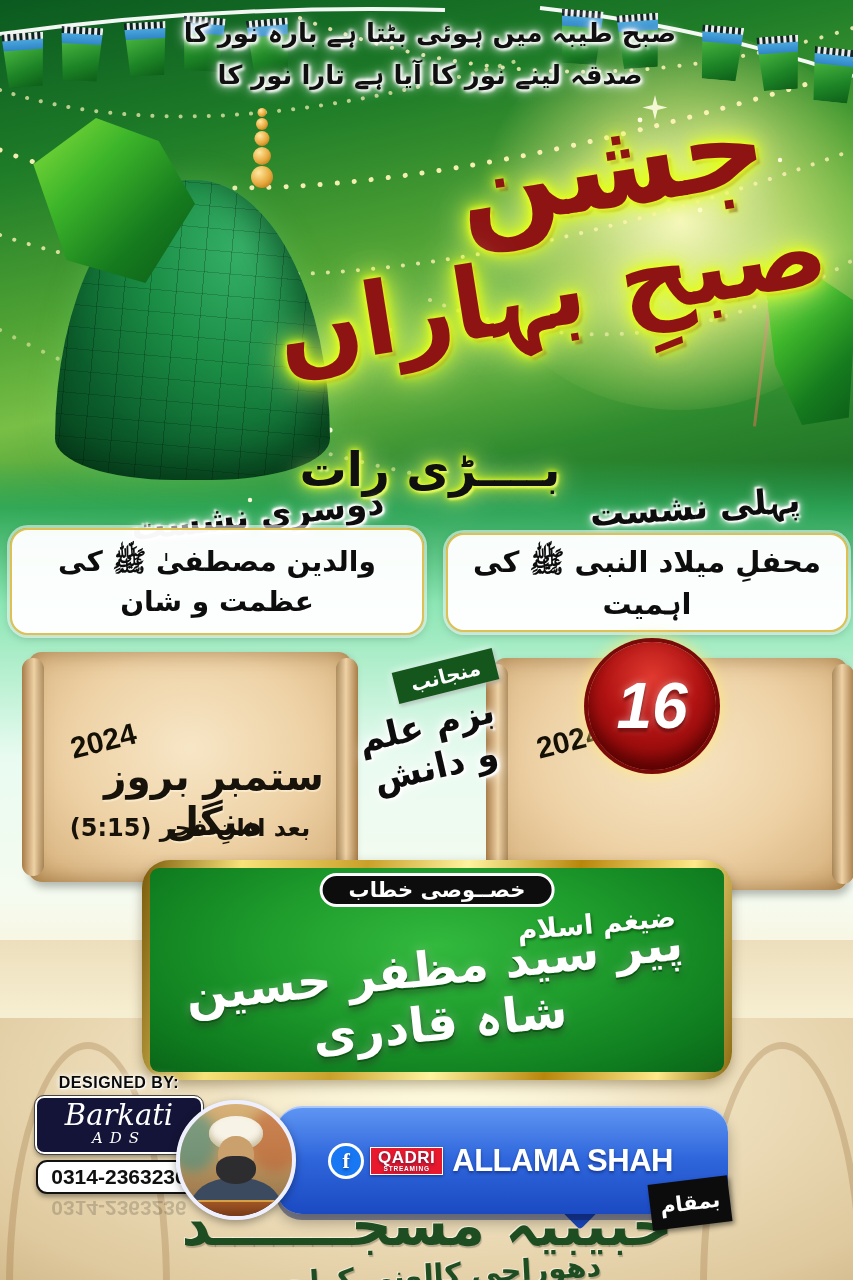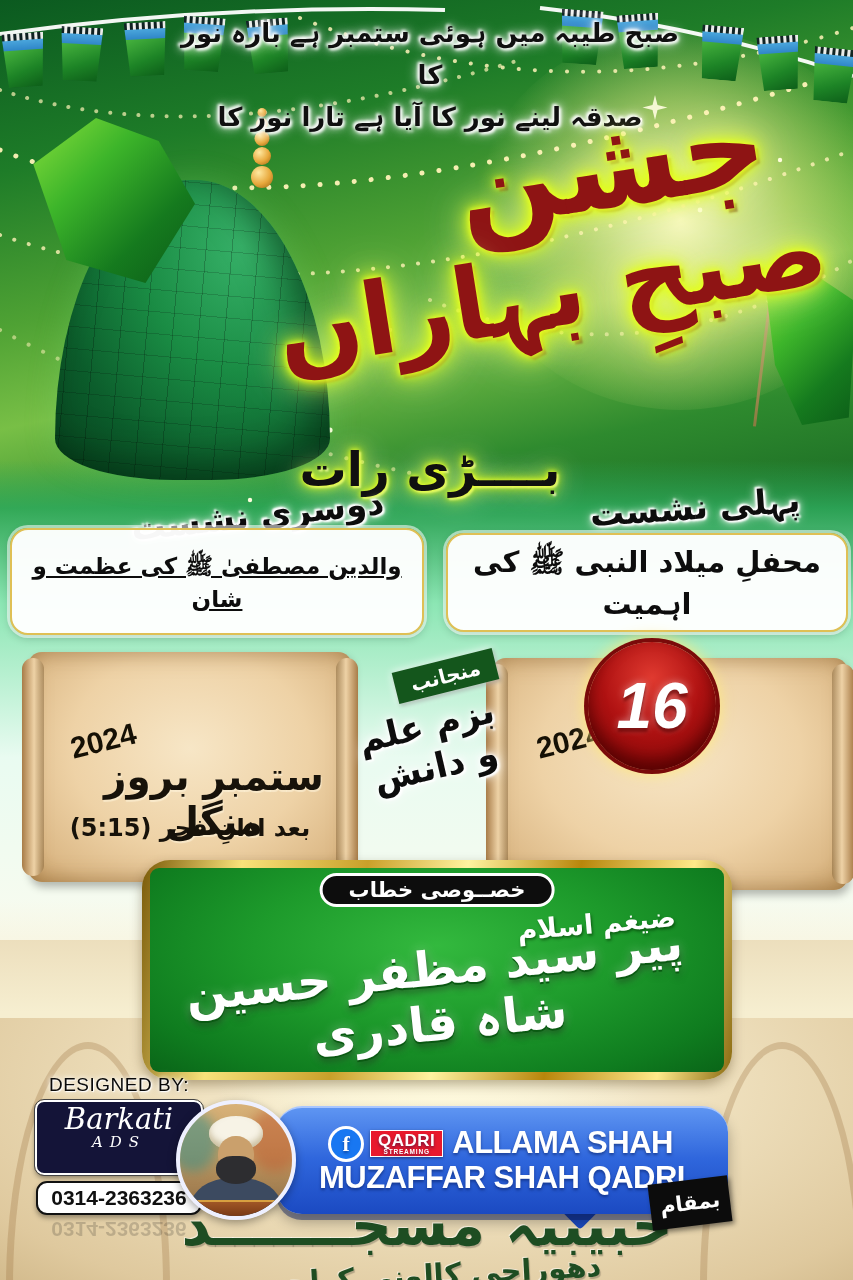--- a/index.html
+++ b/index.html
@@ -114,24 +114,24 @@
   .khitab-pill{position:absolute;left:50%;top:5px;transform:translateX(-50%);background:#0d0d0d;color:#fff;
     border:3px solid #fff;border-radius:22px;font-size:21px;font-weight:700;padding:2px 26px;white-space:nowrap;}
   .honorific{position:absolute;right:48px;top:40px;transform:rotate(-5deg);color:#fff;font-size:27px;font-weight:800;
     text-shadow:1px 2px 3px rgba(0,50,0,.6);}
   .speaker-name{position:absolute;left:16px;right:16px;top:58px;bottom:6px;display:flex;align-items:center;justify-content:center;
     transform:rotate(-6deg);color:#fff;font-size:48px;font-weight:800;line-height:1.14;text-align:center;
     text-shadow:0 2px 0 #0a5a12,0 5px 7px rgba(0,40,0,.55),0 0 12px rgba(255,255,255,.35);}
 
   
   .designer{left:26px;top:1074px;width:186px;z-index:8;text-align:center;font-family:"Liberation Sans",sans-serif;}
-  .designer-label{font-size:19px;font-weight:400;color:#0a0a0a;letter-spacing:.5px;
+  .designer-label{font-size:16px;font-weight:700;color:#0a0a0a;letter-spacing:.5px;
     text-shadow:0 0 4px #fff,0 0 8px #fff,1px 1px 1px #fff;}
   .brand-box{margin:4px auto 0;width:152px;background:#141438;border:2px solid #fff;outline:1px solid #444;
-    border-radius:9px;padding:3px 6px 22px;box-shadow:0 3px 5px rgba(0,0,0,.4);}
+    border-radius:9px;padding:3px 6px 5px;box-shadow:0 3px 5px rgba(0,0,0,.4);}
   .brand-name{font-family:"DejaVu Serif",serif;font-style:italic;font-size:29px;color:#fff;line-height:1;}
   .brand-sub{font-family:"DejaVu Serif",serif;font-style:italic;font-size:15px;color:#fff;letter-spacing:7px;line-height:1.1;}
   .phone-box{margin:6px auto 0;width:162px;background:#fff;border:2px solid #111;border-radius:11px;
     font-size:21px;font-weight:800;color:#101010;padding:3px 0;box-shadow:0 3px 5px rgba(0,0,0,.35);}
   .phone-reflection{display:block;transform:scaleY(-1);opacity:.18;filter:blur(.6px);
     font-size:21px;font-weight:800;color:#101010;margin-top:2px;}
 
   
   .avatar{left:176px;top:1100px;width:112px;height:112px;border-radius:50%;z-index:9;overflow:hidden;
     border:4px solid #eef0ff;box-shadow:0 3px 8px rgba(0,0,0,.35);
@@ -230,37 +230,37 @@
     <b style="top:10px;width:12px;height:12px;"></b>
     <b style="top:23px;width:15px;height:15px;"></b>
     <b style="top:39px;width:18px;height:18px;"></b>
     <b style="top:58px;width:22px;height:22px;"></b>
   </div>
   <div class="abs wave-flag flag-left"></div>
   <div class="abs pole-right"></div>
   <div class="abs wave-flag flag-right"></div>
 
   <div class="abs poetry rtl">
-    <div>صبح طیبہ میں ہوئی ستمبر ہے بارہ نور کا</div>
+    <div>صبح طیبہ میں ہوئی بٹتا ہے بارہ نور کا</div>
     <div>صدقہ لینے نور کا آیا ہے تارا نور کا</div>
   </div>
 
   <div class="abs main-title rtl">
     <span class="w1">جشن</span>
     <span class="w2">صبحِ بہاراں</span>
   </div>
   <div class="abs subtitle rtl">بــــڑی رات</div>
 
   <div class="abs session-label rtl" style="left:575px;top:487px;width:240px;transform:rotate(-4deg);">پہلی نشست</div>
   <div class="abs session-box rtl" style="left:446px;top:533px;width:398px;height:95px;font-size:29px;">
     <span>محفلِ میلاد النبی ﷺ کی اہمیت</span>
   </div>
 
   <div class="abs session-label rtl" style="left:115px;top:495px;width:285px;transform:rotate(-6deg);">دوسری نشست</div>
-  <div class="abs session-box rtl" style="left:10px;top:528px;width:410px;height:103px;font-size:23px;text-decoration:underline;">
+  <div class="abs session-box rtl" style="left:10px;top:528px;width:410px;height:103px;font-size:28px;">
     <span>والدین مصطفیٰ ﷺ کی عظمت و شان</span>
   </div>
 
   <div class="abs scroll" style="left:492px;top:658px;width:356px;height:232px;">
     <div class="date-circle" style="left:96px;top:-16px;width:128px;height:128px;">
       <span class="date-num">16</span>
     </div>
     <span class="year" style="left:44px;top:66px;">2024</span>
   </div>
 
@@ -306,23 +306,20 @@
   <div class="abs bar-tail"></div>
   <div class="abs live-bar">
     <div class="bar-line">
       <span class="fb-circle">f</span>
       <span class="live-badge">
         <span class="lv">QADRI</span>
         <span class="st">STREAMING</span>
       </span>
       <span>ALLAMA SHAH</span>
     </div>
-    <div class="bar-line">
-      <span>MUZAFFAR SHAH QADRI</span>
-    </div>
   </div>
 
   <div class="abs maqam-box rtl">بمقام</div>
   <div class="abs venue-line rtl">
     <span class="venue-name">حبیبیہ مسجـــــــد</span>
     <span class="venue-addr">دھوراجی کالونی کراچی</span>
   </div>
 
 </div>
 

